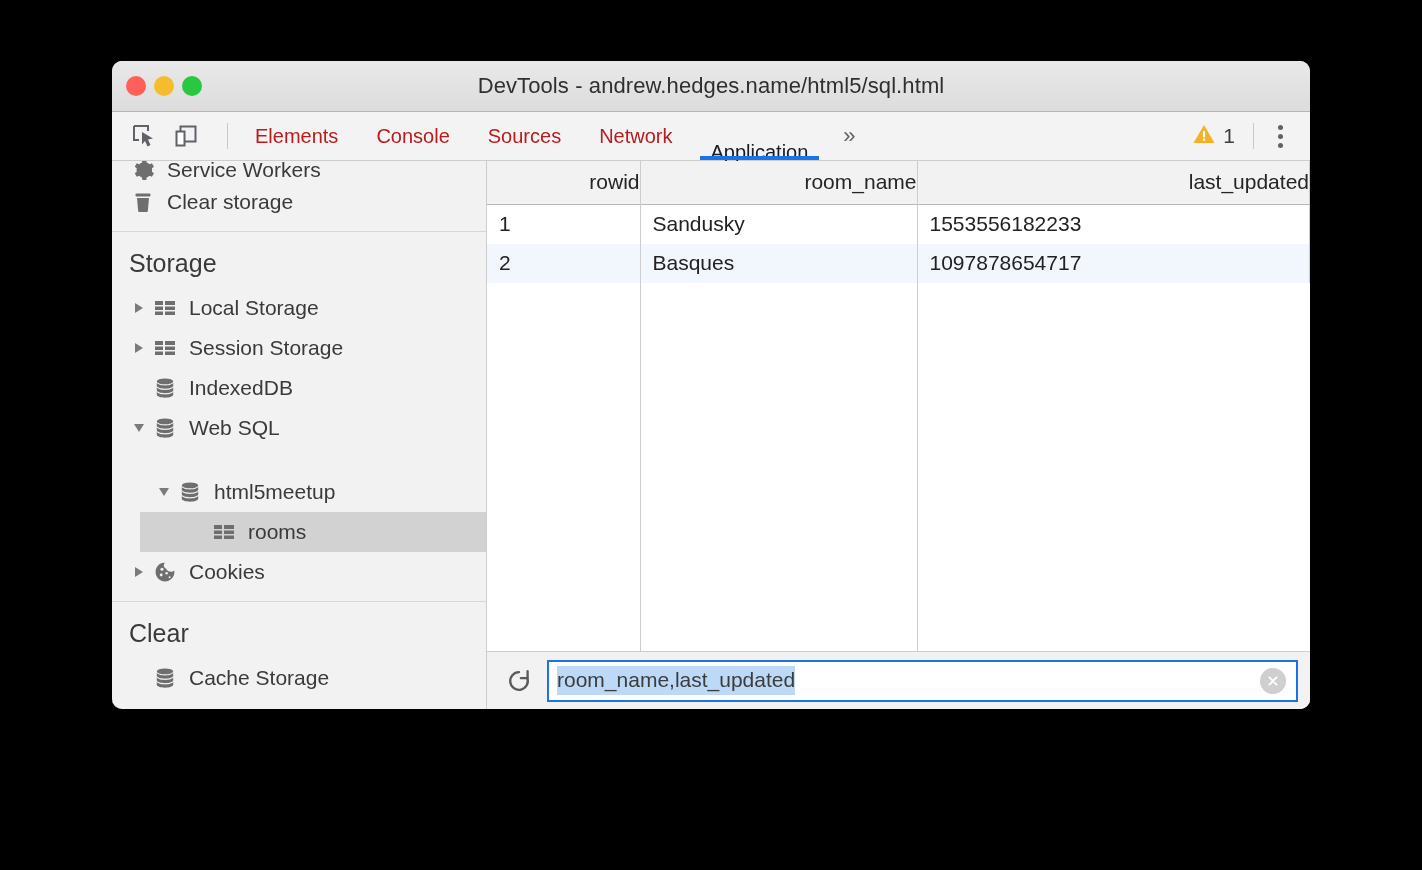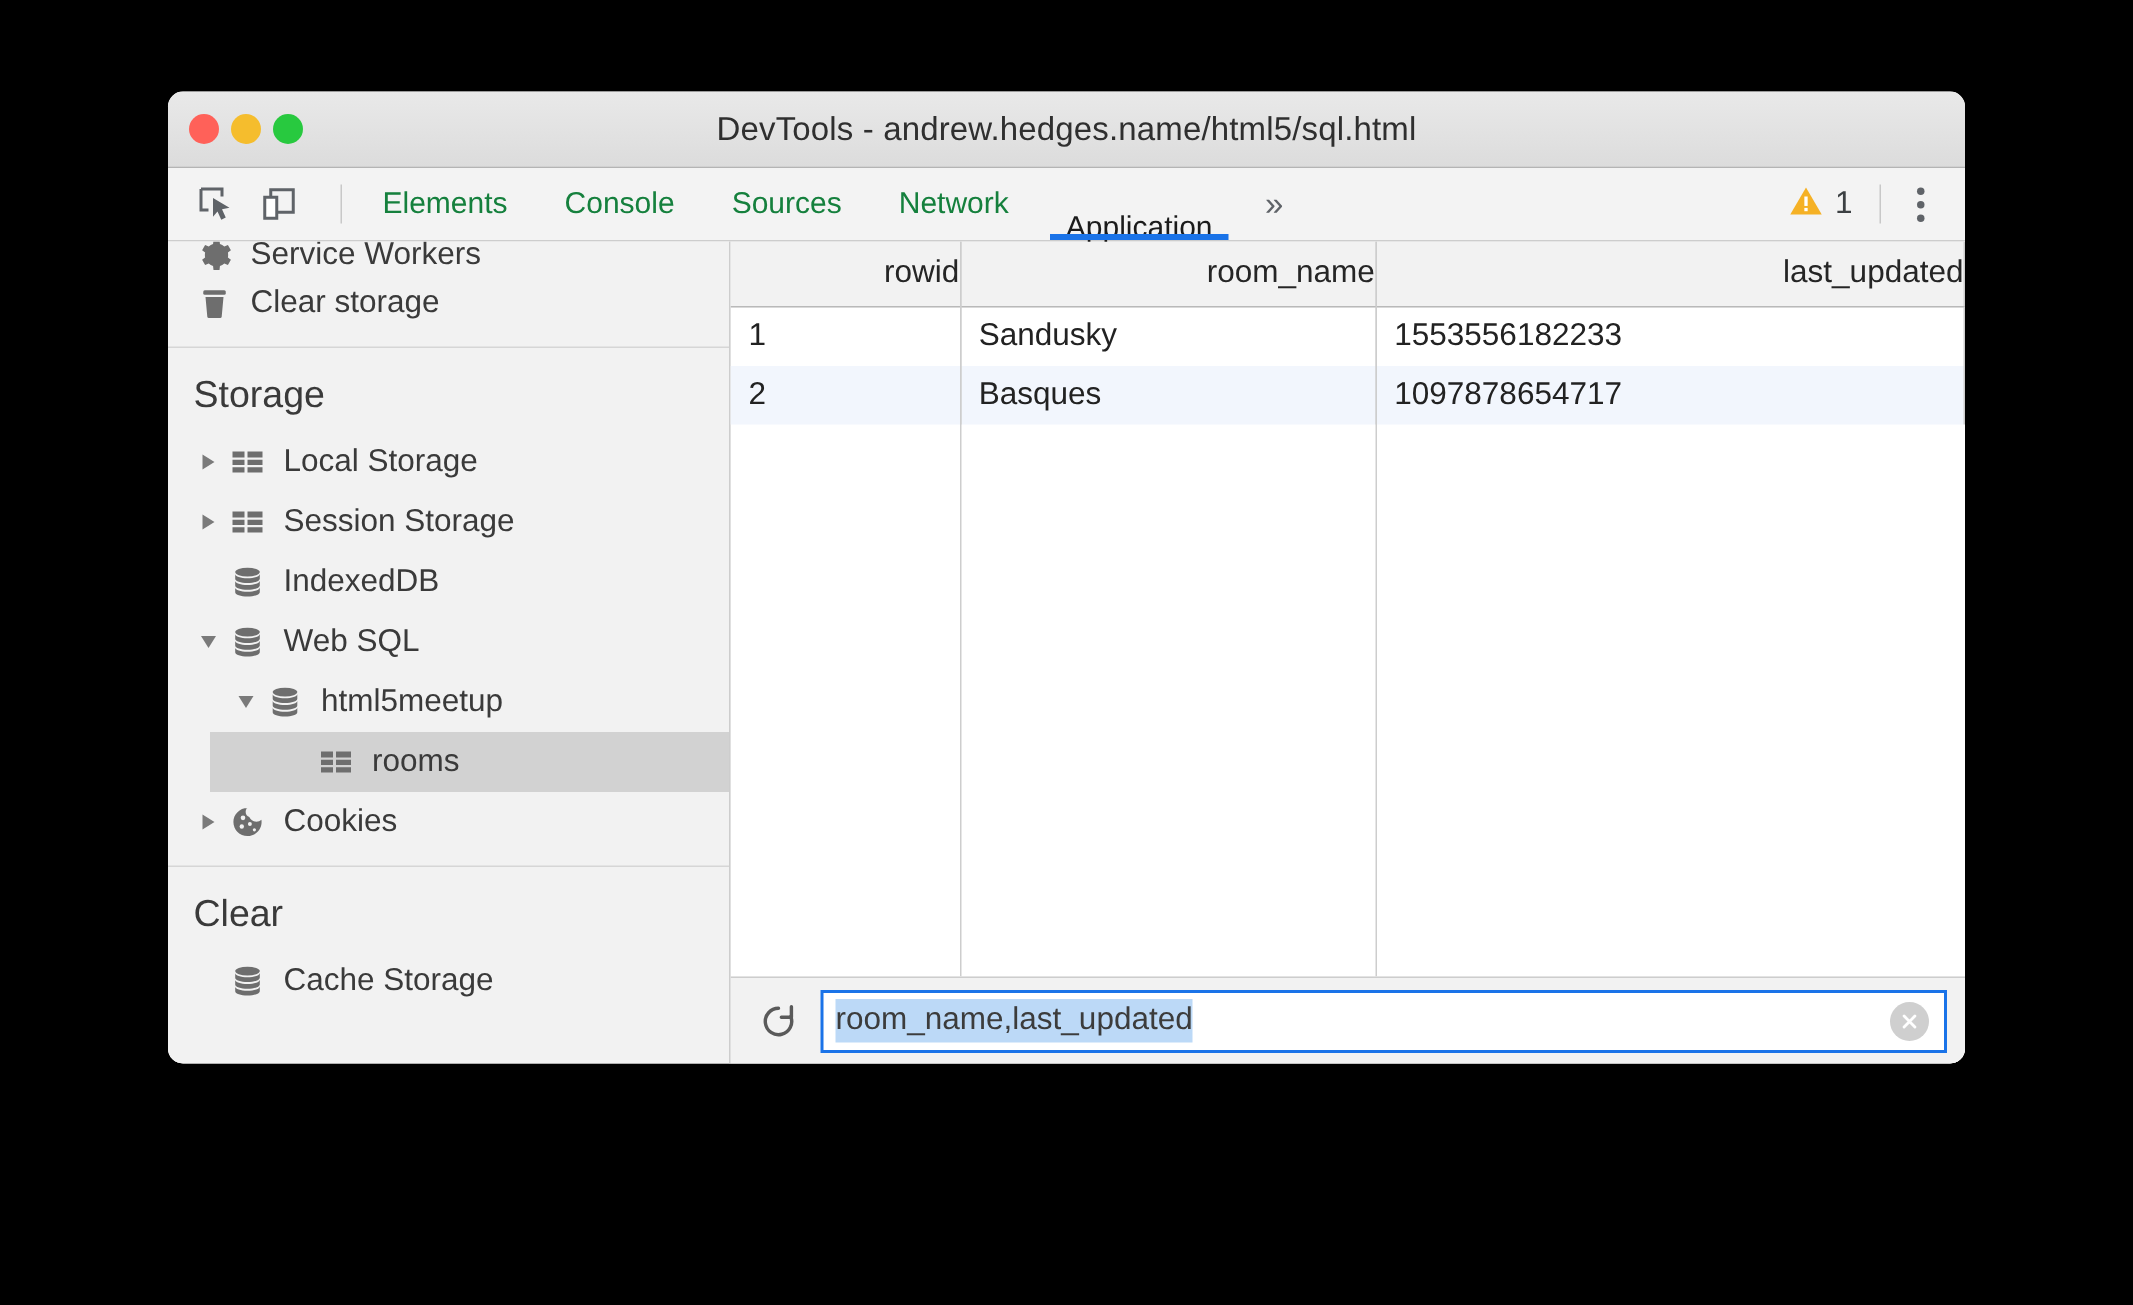--- a/index.html
+++ b/index.html
@@ -95,21 +95,21 @@
     display: flex;
     align-items: stretch;
     height: 100%;
   }
   .tab {
     position: relative;
     display: flex;
     align-items: center;
     padding: 0 19px;
     font-size: 20px;
-    color: #15803d;
+    color: #b91c1c;
     cursor: pointer;
     white-space: nowrap;
   }
   .tab.active { color: #1b1b1b; margin-top: 32px; }
   .tab.active::after {
     content: "";
     position: absolute;
     left: 8px; right: 8px; bottom: 0;
     height: 4px;
     background: #1a73e8;
@@ -141,21 +141,21 @@
     align-items: center; justify-content: center;
     gap: 4px;
     cursor: pointer;
   }
   .kebab i { width: 5px; height: 5px; border-radius: 50%; background: #5f6368; display: block; }
 
   
   .panel {
     display: flex;
     height: calc(648px - 51px - 49px);
-    background: #e5e5e5;
+    background: #000000;
   }
 
   
   .sidebar {
     width: 375px;
     background: #f2f2f2;
     border-right: 1px solid #cdcdcd;
     overflow: hidden;
     position: relative;
   }
@@ -199,21 +199,21 @@
     border-top: 8px solid #7a7a7a;
     border-left: 5.5px solid transparent;
     border-right: 5.5px solid transparent;
   }
   .side-ico {
     width: 28px; flex: 0 0 28px;
     display: flex; align-items: center; justify-content: center;
     margin-right: 10px;
   }
   .indent-1 { padding-left: 17px; }
-  .indent-2 { padding-left: 42px; }
+  .indent-2 { padding-left: 42px; margin-top: 24px; }
   .indent-3 { padding-left: 70px; margin-left: 28px; }
 
   
   .grid {
     flex: 1;
     display: flex;
     flex-direction: column;
     background: #ffffff;
     min-width: 0;
   }

